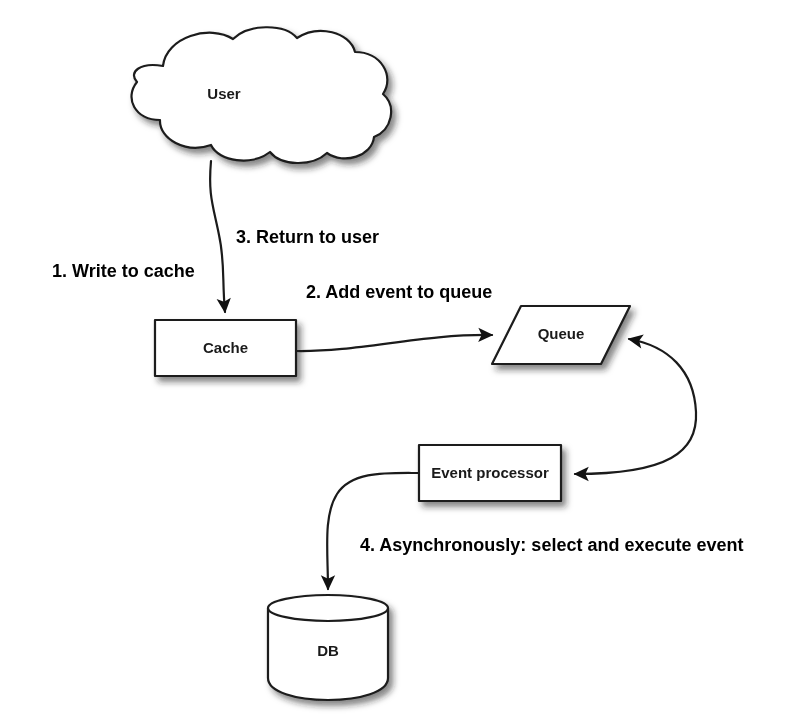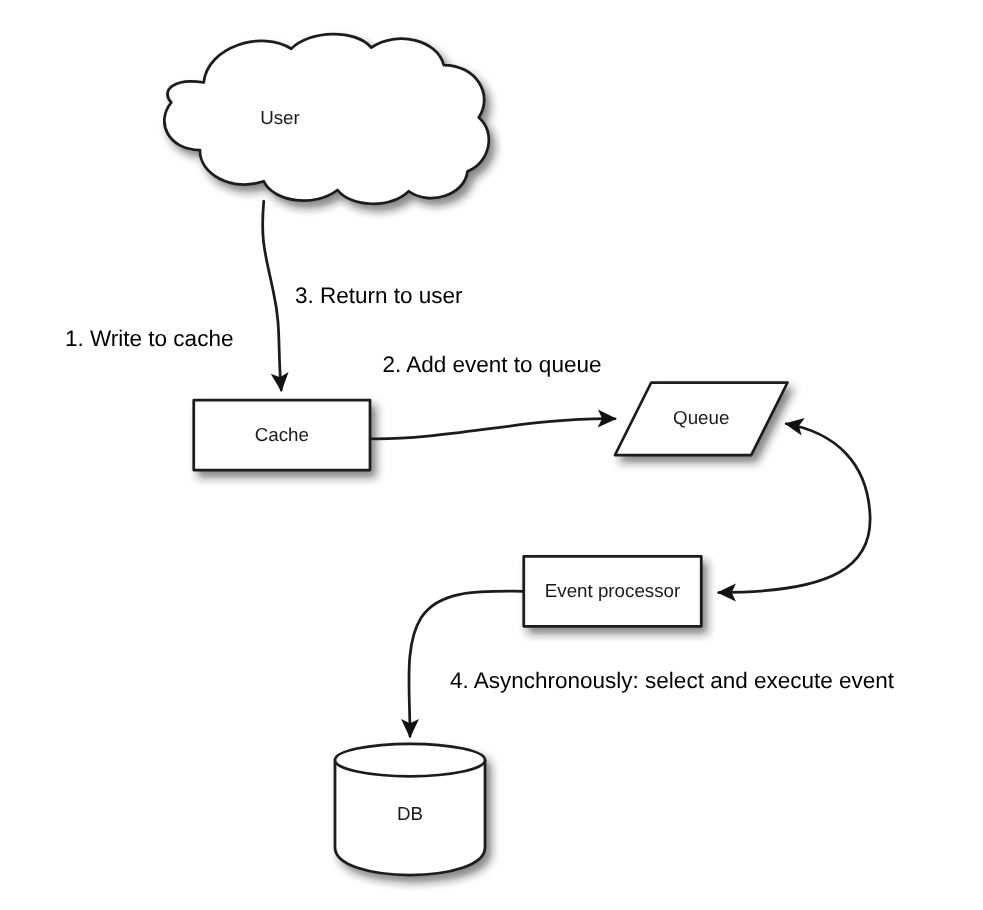--- a/index.html
+++ b/index.html
@@ -12,20 +12,21 @@
     width: 786px;
     height: 728px;
     font-family: "Liberation Sans", sans-serif;
     overflow: hidden;
   }
   #diagram-canvas {
     position: relative;
     width: 786px;
     height: 728px;
     background: #ffffff;
+    font-weight: bold;
   }
   #diagram-svg {
     position: absolute;
     top: 0;
     left: 0;
     width: 786px;
     height: 728px;
     display: block;
   }
   .node-label {

